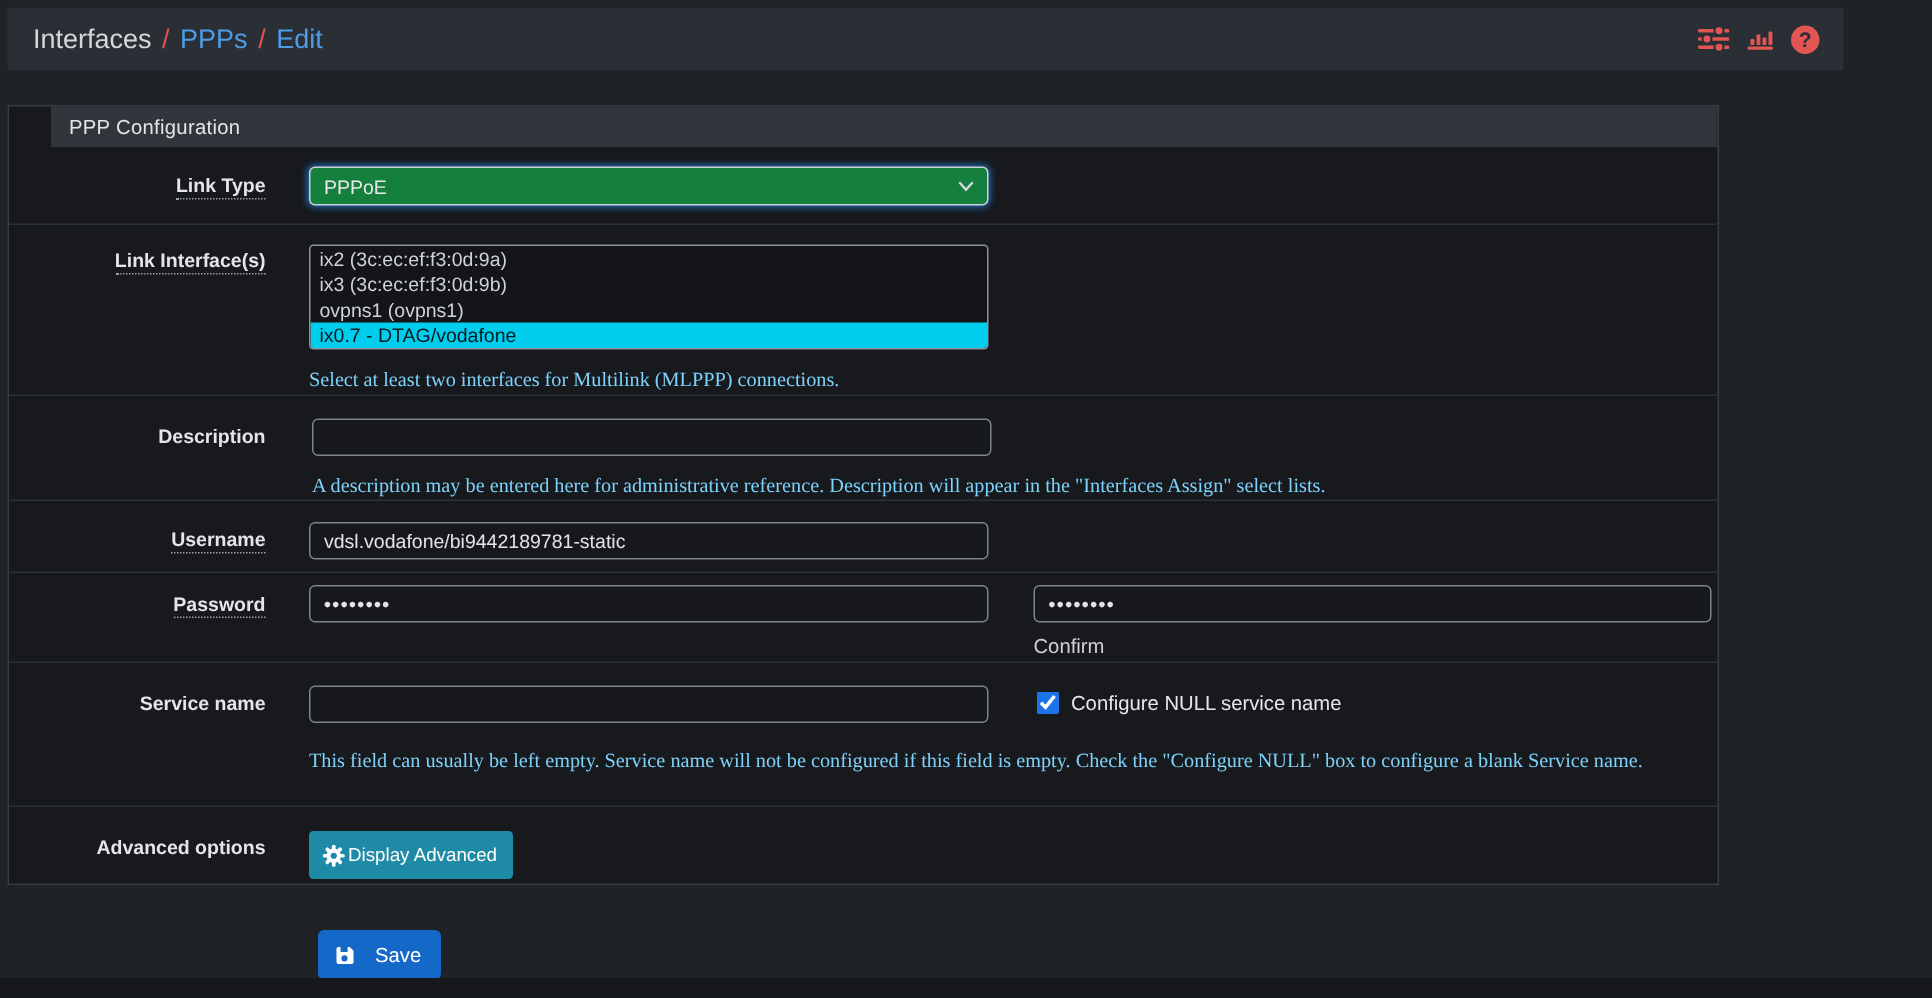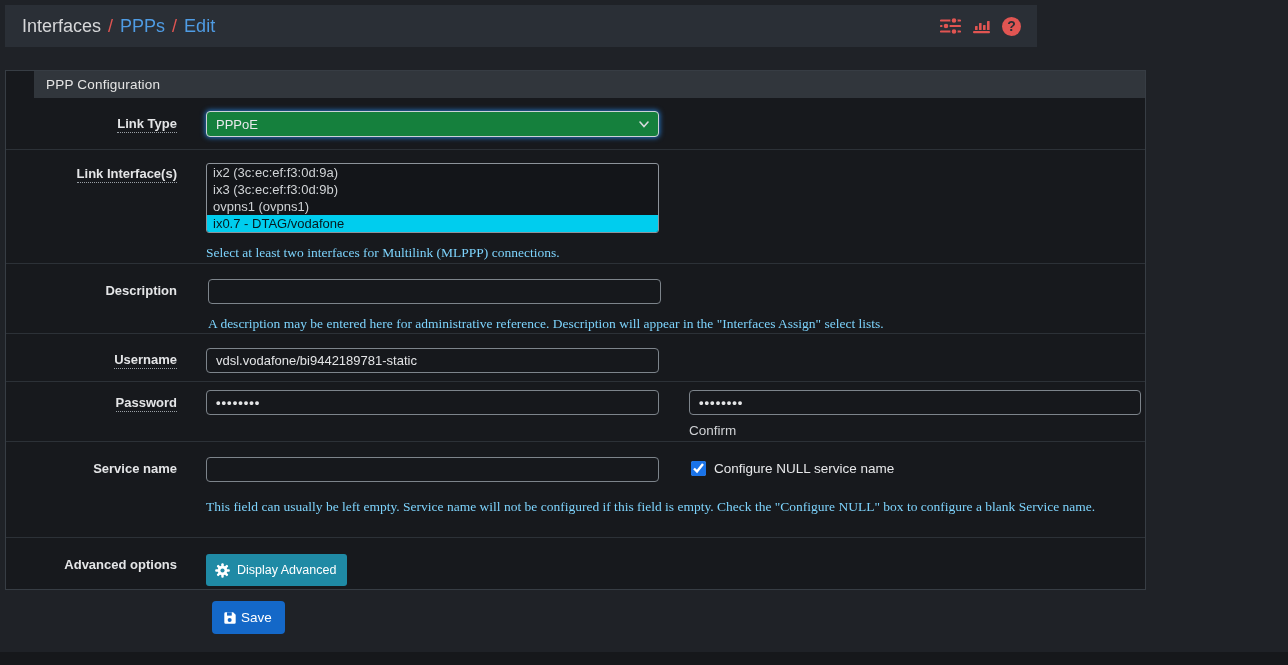--- a/index.html
+++ b/index.html
@@ -5,21 +5,21 @@
   * { margin:0; padding:0; box-sizing:border-box; }
   html,body { background:#17181c; }
   .page {
     position:relative; width:1288px; height:665px; overflow:hidden;
     background:#1f2227; font-family:"Liberation Sans", sans-serif;
   }
   .footer-strip { position:absolute; left:0; bottom:0; width:1288px; height:13px; background:#16181b; }
 
   
   .topbar {
-    position:absolute; left:5px; top:5px; width:1032px; height:42px;
+    position:absolute; left:5px; top:5px; width:1224px; height:42px;
     background:#2a2f36; display:flex; align-items:center; justify-content:space-between;
     padding:0 16px 0 17px;
   }
   .breadcrumb { font-size:18px; color:#d6d7d9; display:flex; align-items:center; }
   .breadcrumb .sep { color:#e15552; padding:0 7px; }
   .breadcrumb a { color:#4f9ce4; text-decoration:none; cursor:pointer; }
   .topbar-icons { display:flex; align-items:center; gap:11px; }
   .topbar-icons .icn { display:flex; align-items:center; cursor:pointer; }
   .help-badge {
     width:19px; height:19px; border-radius:50%; background:#e15552; color:#2a2f36;
@@ -84,24 +84,24 @@
   .pw-confirm .txt-input { width:452px; }
   .confirm-label { color:#cfd1d4; font-size:13.5px; margin-top:8px; }
   .dots { letter-spacing:1px; font-weight:bold; }
 
   .checkbox-group { margin-left:32px; display:flex; align-items:center; padding-top:4px; }
   .checkbox-group input[type=checkbox] { width:15px; height:15px; accent-color:#1a73e8; cursor:pointer; }
   .checkbox-group label { color:#e6e7e9; font-size:13.5px; margin-left:8px; cursor:pointer; }
 
   .btn { display:inline-flex; align-items:center; border:none; cursor:pointer; color:#fff;
          font-family:"Liberation Sans",sans-serif; }
-  .btn-advanced { background:#1f8aa5; border-radius:3px; padding:0 11px 0 9px; height:32px; font-size:12.5px; gap:7px; }
+  .btn-advanced { background:#1f8aa5; border-radius:3px; padding:0 11px 0 9px; height:32px; font-size:12.5px; gap:2px; }
   .btn-save {
-    position:absolute; left:212px; top:601px; background:#1468c8; border-radius:4px;
-    height:33px; padding:0 13px 0 11px; font-size:13.5px; gap:4px;
+    position:absolute; left:212px; top:620px; background:#1468c8; border-radius:4px;
+    height:33px; padding:0 13px 0 11px; font-size:13.5px; gap:13px;
   }
 </style>
 </head>
 <body>
 
 <div class="page">
 
   <header class="topbar">
     <nav class="breadcrumb">
       <span>Interfaces</span>

